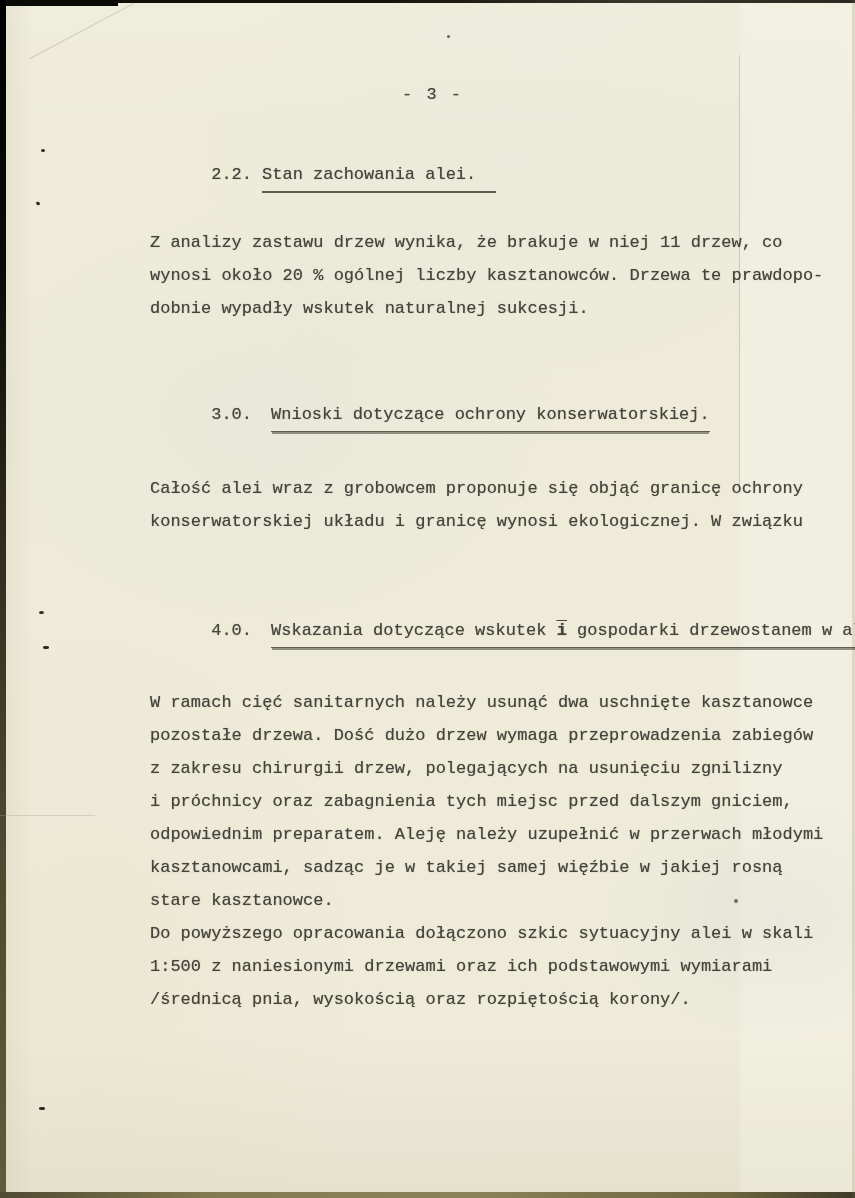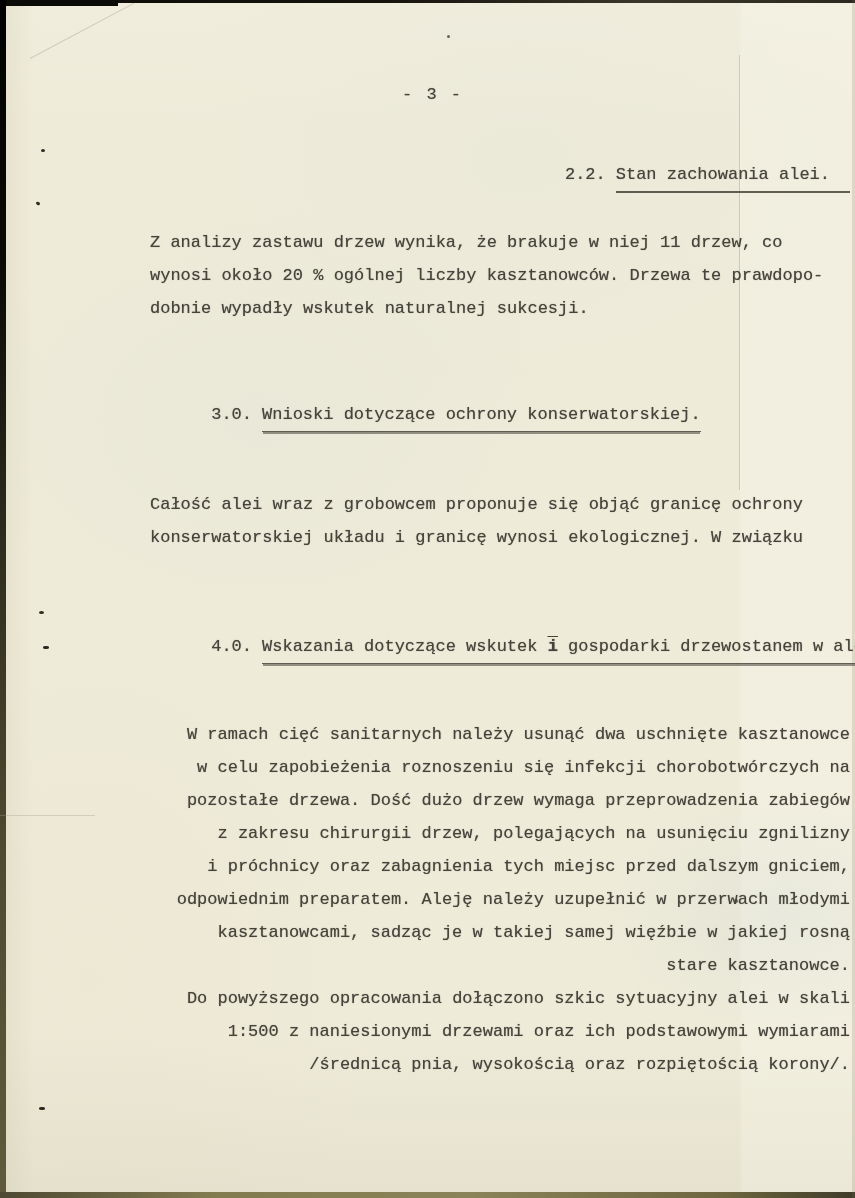--- a/index.html
+++ b/index.html
@@ -53,27 +53,27 @@
     letter-spacing:0;
   }
   .line{white-space:pre;}
   .pageno{margin-left:252px;letter-spacing:2px;}
   .heading{white-space:pre;}
   .sec-num{margin-right:10px;}
   .u-single{display:inline-block;padding-right:20px;padding-bottom:0px;
     border-bottom:2px solid rgba(70,68,58,0.85);}
   .u-double{display:inline-block;padding-bottom:0px;
     border-bottom:1px solid rgba(70,68,58,0.85);
-    box-shadow:0 3px 0 -1px rgba(70,68,58,0.55);}
-  .h22{margin-top:14px;text-align:right;}
+    box-shadow:0 3px 0 -1px rgba(70,68,58,0.55);margin-left:9px;}
+  .h22{margin-top:14px;}
   .p22{}
   .h30{margin-top:40px;}
-  .p30{margin-top:23px;}
+  .p30{margin-top:7px;}
   .h40{margin-top:43px;}
-  .p40{margin-top:21px;text-align:right;}
+  .p40{margin-top:5px;}
   .overstruck{font-weight:bold;text-decoration:overline;text-shadow:0 0 1px rgba(40,38,32,0.9);}
 </style>
 </head>
 <body>
 
 <div class="paper">
 
   <div class="edge-top"></div>
   <div class="edge-top-thick"></div>
   <div class="edge-left"></div>
@@ -109,21 +109,20 @@
     <div class="para p30">
       <div class="line">Całość alei wraz z grobowcem proponuje się objąć granicę ochrony</div>
       <div class="line">konserwatorskiej układu i granicę wynosi ekologicznej. W związku</div>
     </div>
 
     <div class="heading h40">
       <span class="sec-num">4.0.</span><span class="u-double"><span>Wskazania dotyczące wskutek </span><span class="overstruck">i</span><span> gospodarki drzewostanem w alei.</span></span>
     </div>
     <div class="para p40">
       <div class="line">W ramach cięć sanitarnych należy usunąć dwa uschnięte kasztanowce</div>
-      <div class="line">w celu zapobieżenia roznoszeniu się infekcji chorobotwórczych na</div>
       <div class="line">pozostałe drzewa. Dość dużo drzew wymaga przeprowadzenia zabiegów</div>
       <div class="line">z zakresu chirurgii drzew, polegających na usunięciu zgnilizny</div>
       <div class="line">i próchnicy oraz zabagnienia tych miejsc przed dalszym gniciem,</div>
       <div class="line">odpowiednim preparatem. Aleję należy uzupełnić w przerwach młodymi</div>
       <div class="line">kasztanowcami, sadząc je w takiej samej więźbie w jakiej rosną</div>
       <div class="line">stare kasztanowce.</div>
       <div class="line">Do powyższego opracowania dołączono szkic sytuacyjny alei w skali</div>
       <div class="line">1:500 z naniesionymi drzewami oraz ich podstawowymi wymiarami</div>
       <div class="line">/średnicą pnia, wysokością oraz rozpiętością korony/.</div>
     </div>

